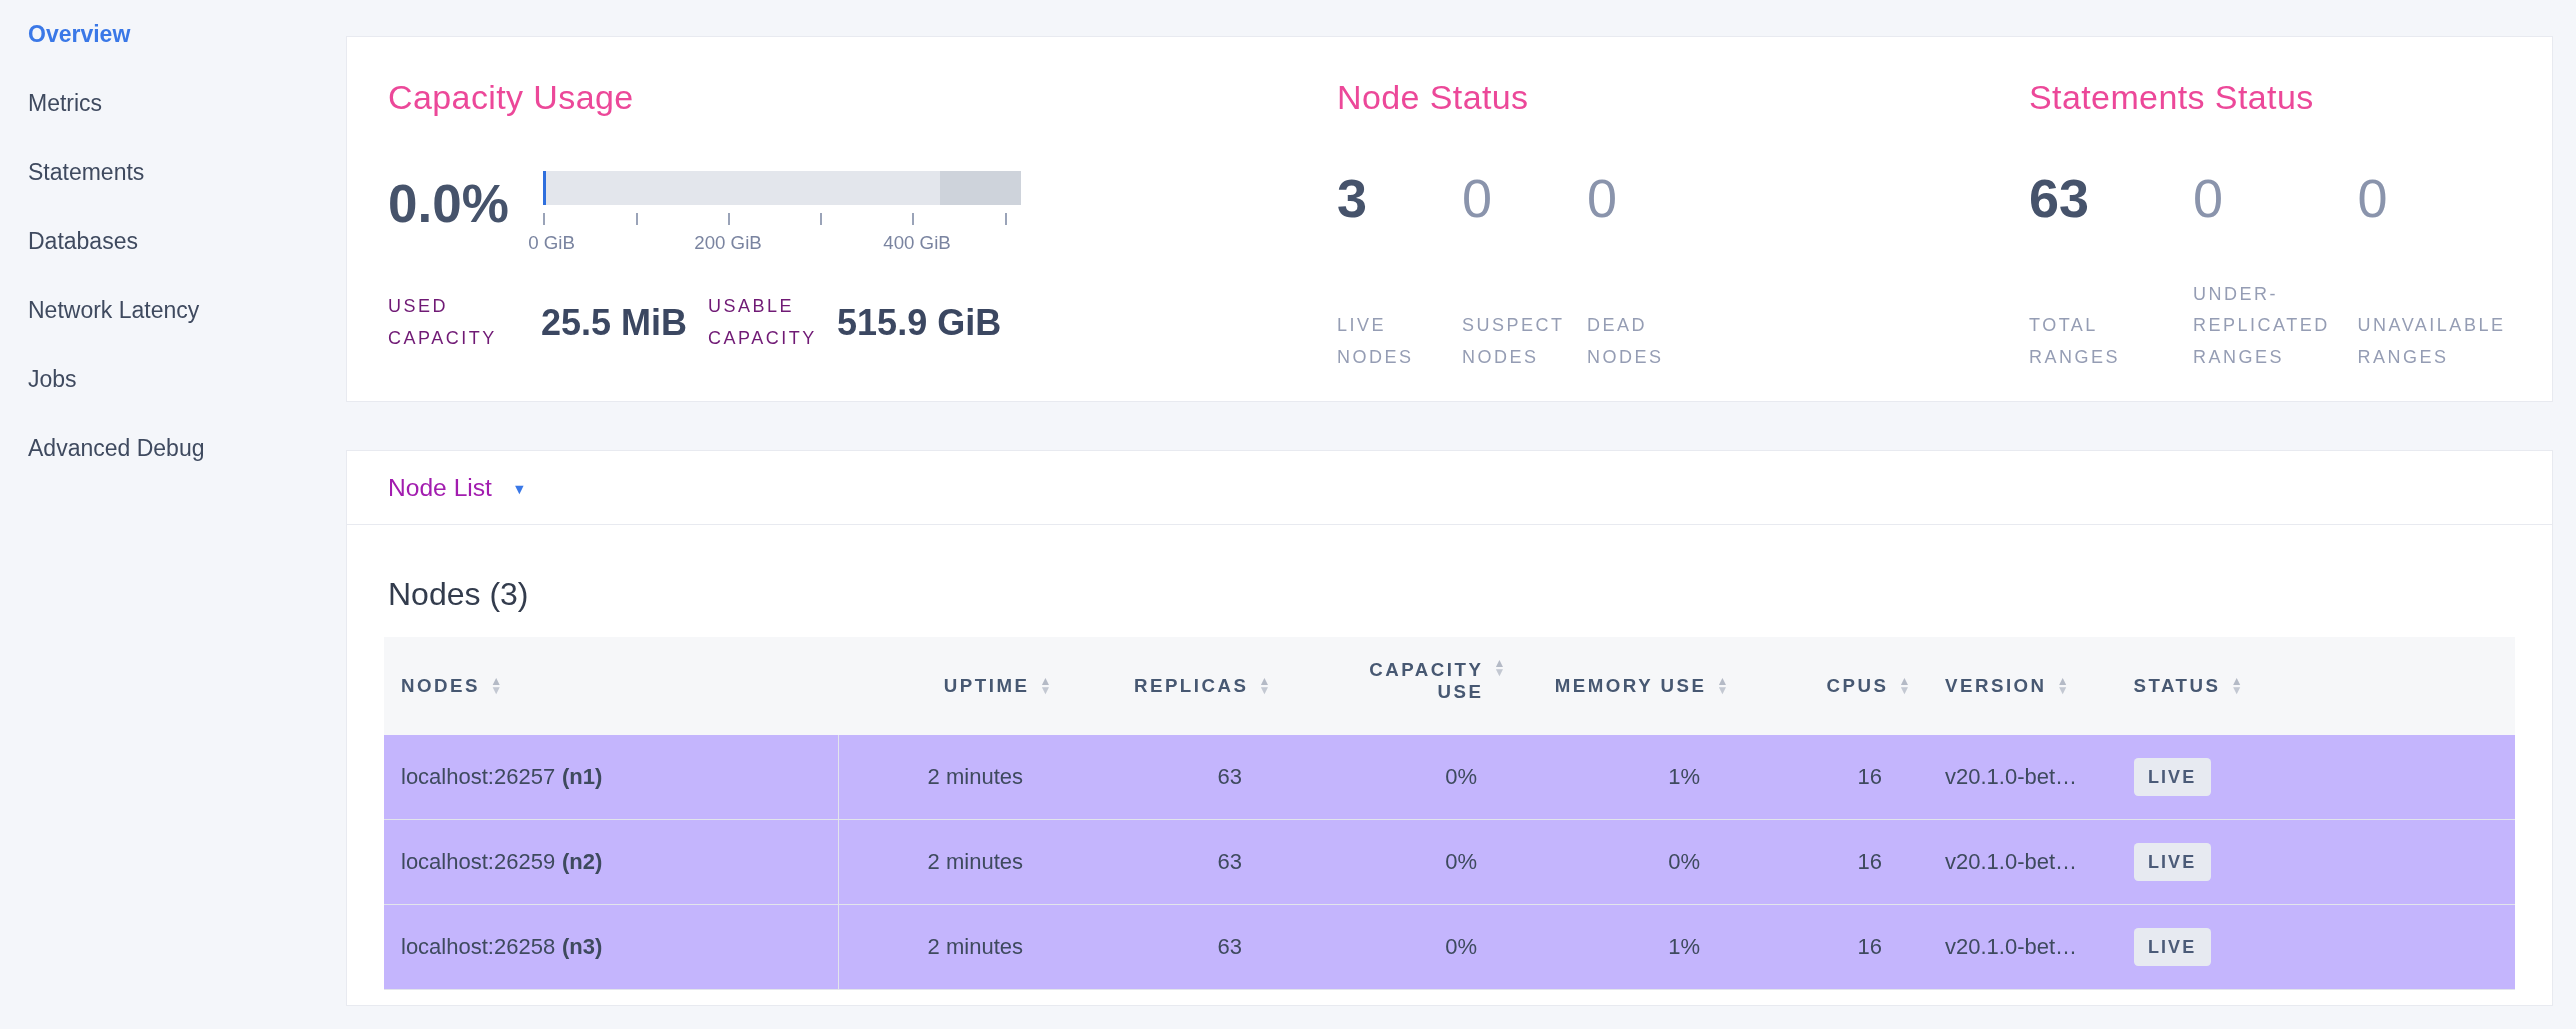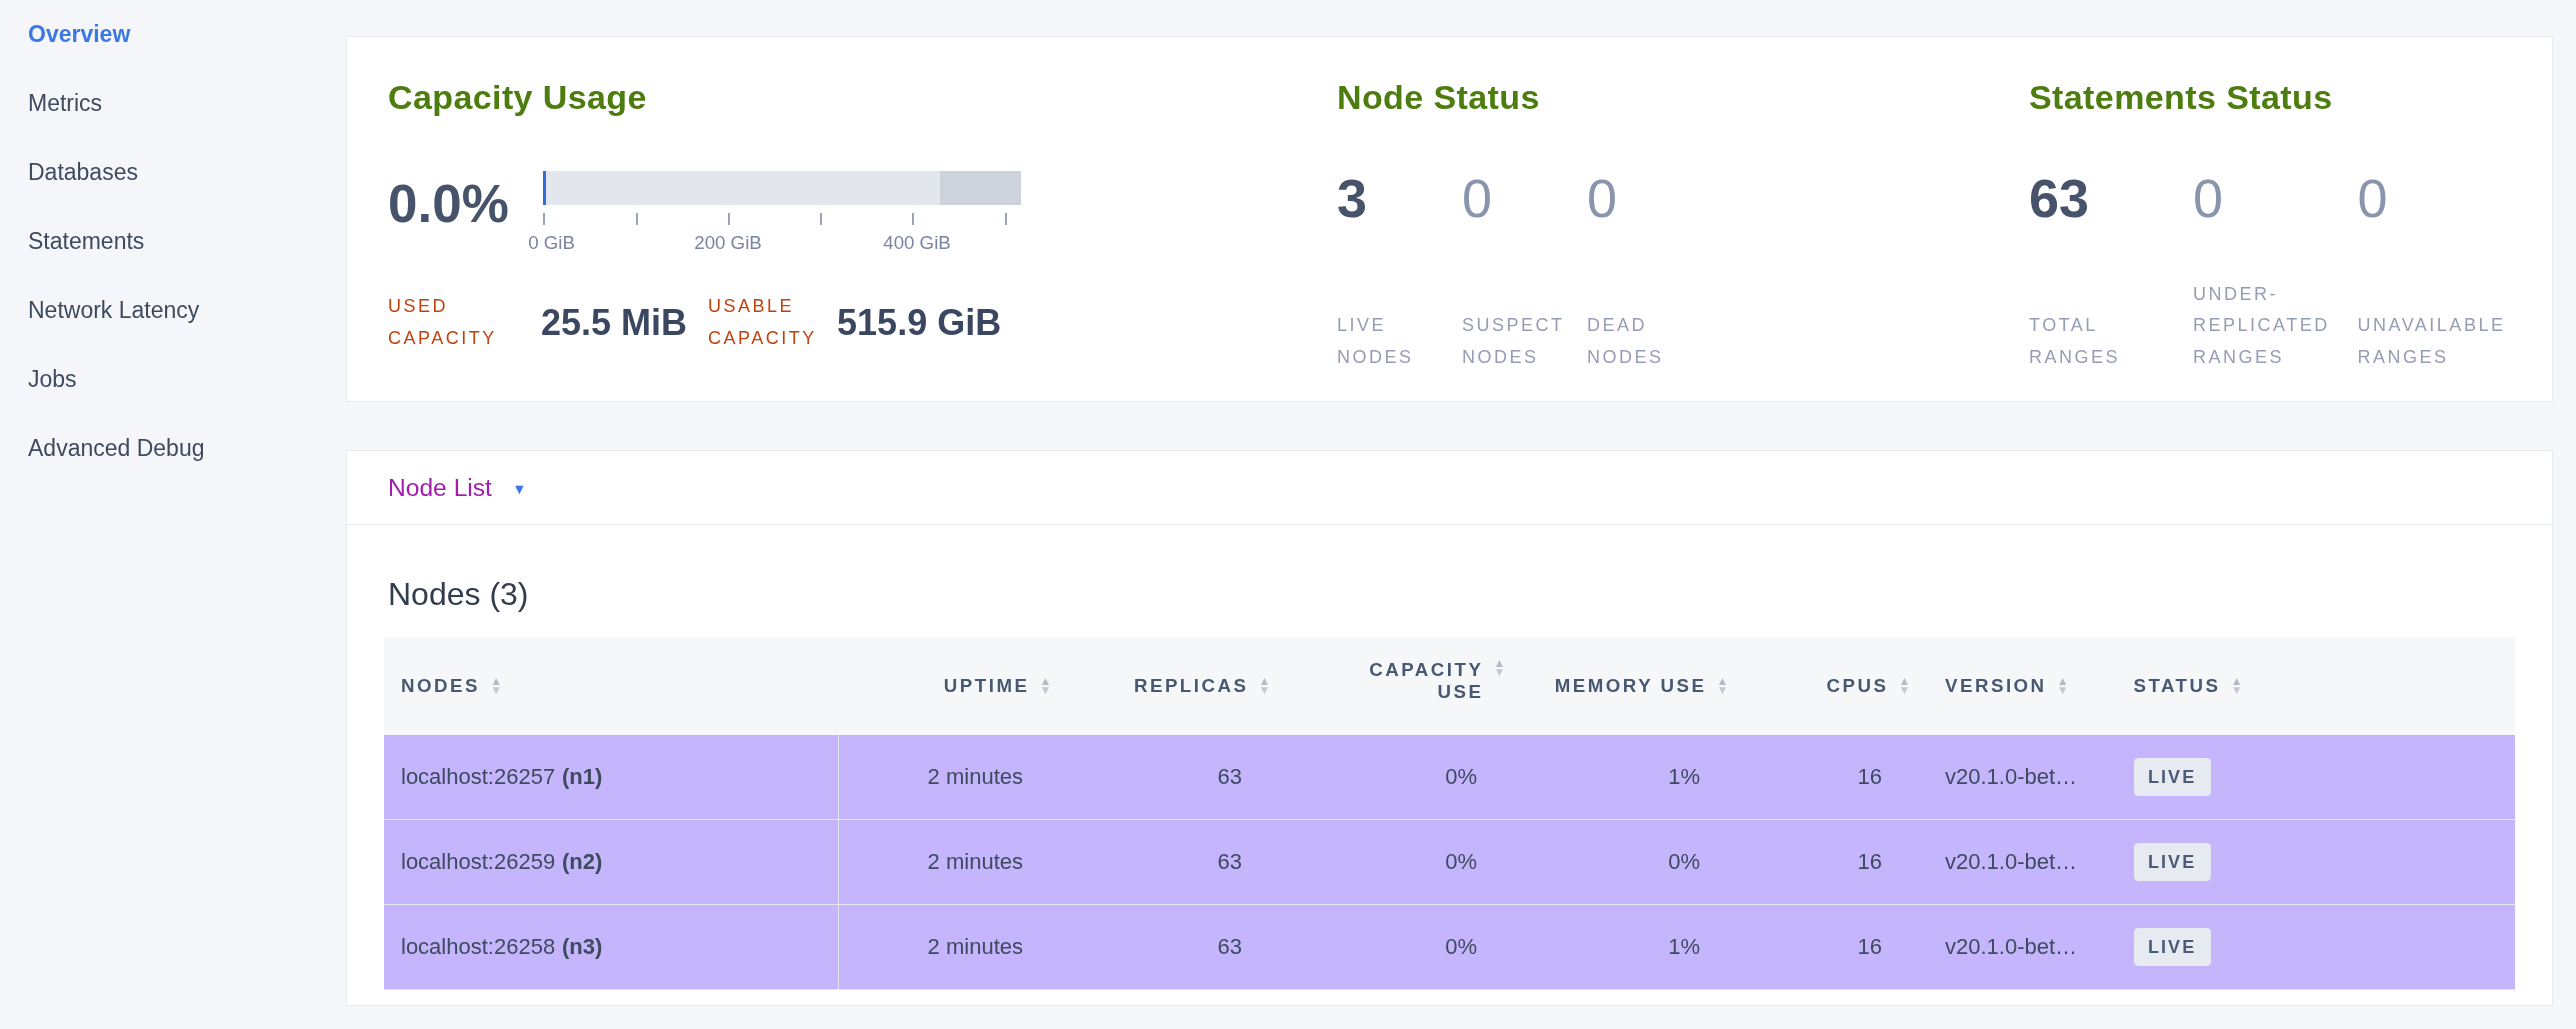--- a/index.html
+++ b/index.html
@@ -30,38 +30,38 @@
     background: #ffffff; border: 0.8px solid #e8eaf0;
   }
   .panel-top { top: 36px; height: 366px; }
   .panel-list { top: 450px; height: 556px; }
 
   .section { position: absolute; top: 0; padding-top: 41px; }
   .sec-capacity { left: 41px; width: 934px; }
   .sec-nodes    { left: 990px; width: 475px; }
   .sec-repl     { left: 1682px; width: 509px; }
 
-  .sec-title { font-size: 34px; font-weight: 700; color: #4d7c0f; letter-spacing: 0.4px; }
+  .sec-title { font-size: 34px; font-weight: 400; color: #ec4899; letter-spacing: 0.4px; }
 
   
   .cap-main { display: flex; align-items: flex-start; margin-top: 54px; }
   .cap-percent { font-size: 53px; font-weight: 600; color: #46536b; width: 155px; margin-top: 1.7px; }
   .cap-chart { width: 478px; }
   .cap-bar { position: relative; width: 478px; height: 34px; background: #e3e6ec; overflow: hidden; }
   .cap-bar-dark { position: absolute; right: 0; top: 0; height: 100%; width: 17%; background: #ced3db; }
   .cap-bar-used { position: absolute; left: 0; top: 0; height: 100%; width: 3.4px; background: #2f6fdd; }
   .cap-axis { position: relative; height: 49px; }
   .cap-tick { position: absolute; top: 7.6px; width: 1.7px; height: 12px; background: #9aa3b8; }
   .cap-tick-label {
     position: absolute; top: 27px; transform: translateX(-50%);
     font-size: 18.7px; color: #7a84a0; white-space: nowrap;
   }
   .cap-summary { display: flex; align-items: center; margin-top: 37px; }
   .cap-sum-label {
-    width: 129px; font-size: 18px; letter-spacing: 2.5px; color: #c2410c; line-height: 1.75;
+    width: 129px; font-size: 18px; letter-spacing: 2.5px; color: #701a75; line-height: 1.75;
   }
   .cap-sum-value { font-size: 36px; font-weight: 600; color: #3b4761; margin-left: 24px; white-space: nowrap; }
   .cap-sum-value.second { margin-left: 0; }
   .gap25 { width: 21px; }
 
   
   .stat-row { display: flex; margin-top: 54px; }
   .stat {
     display: flex; flex-direction: column; justify-content: space-between;
     height: 202px;
@@ -124,22 +124,22 @@
     padding: 8.5px 14.4px; border-radius: 4.2px;
   }
 </style>
 </head>
 <body>
 
 <nav class="sidebar">
   <ul>
     <li class="active">Overview</li>
     <li>Metrics</li>
+    <li>Statements</li>
     <li>Databases</li>
-    <li>Statements</li>
     <li>Network Latency</li>
     <li>Jobs</li>
     <li>Advanced Debug</li>
   </ul>
 </nav>
 
 <section class="panel panel-top">
 
   <div class="section sec-capacity">
     <div class="sec-title">Capacity Usage</div>

